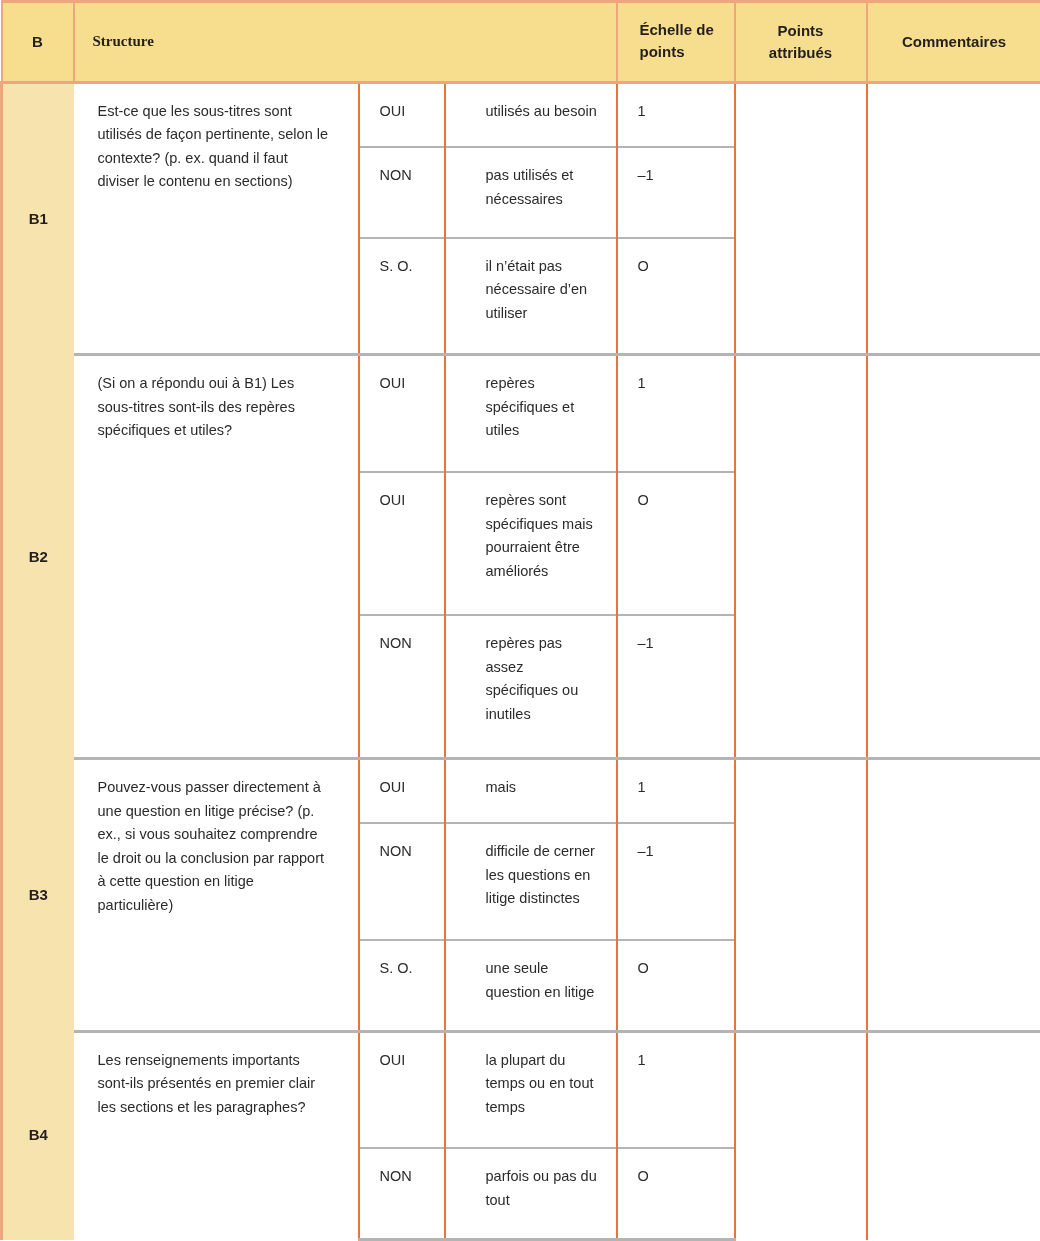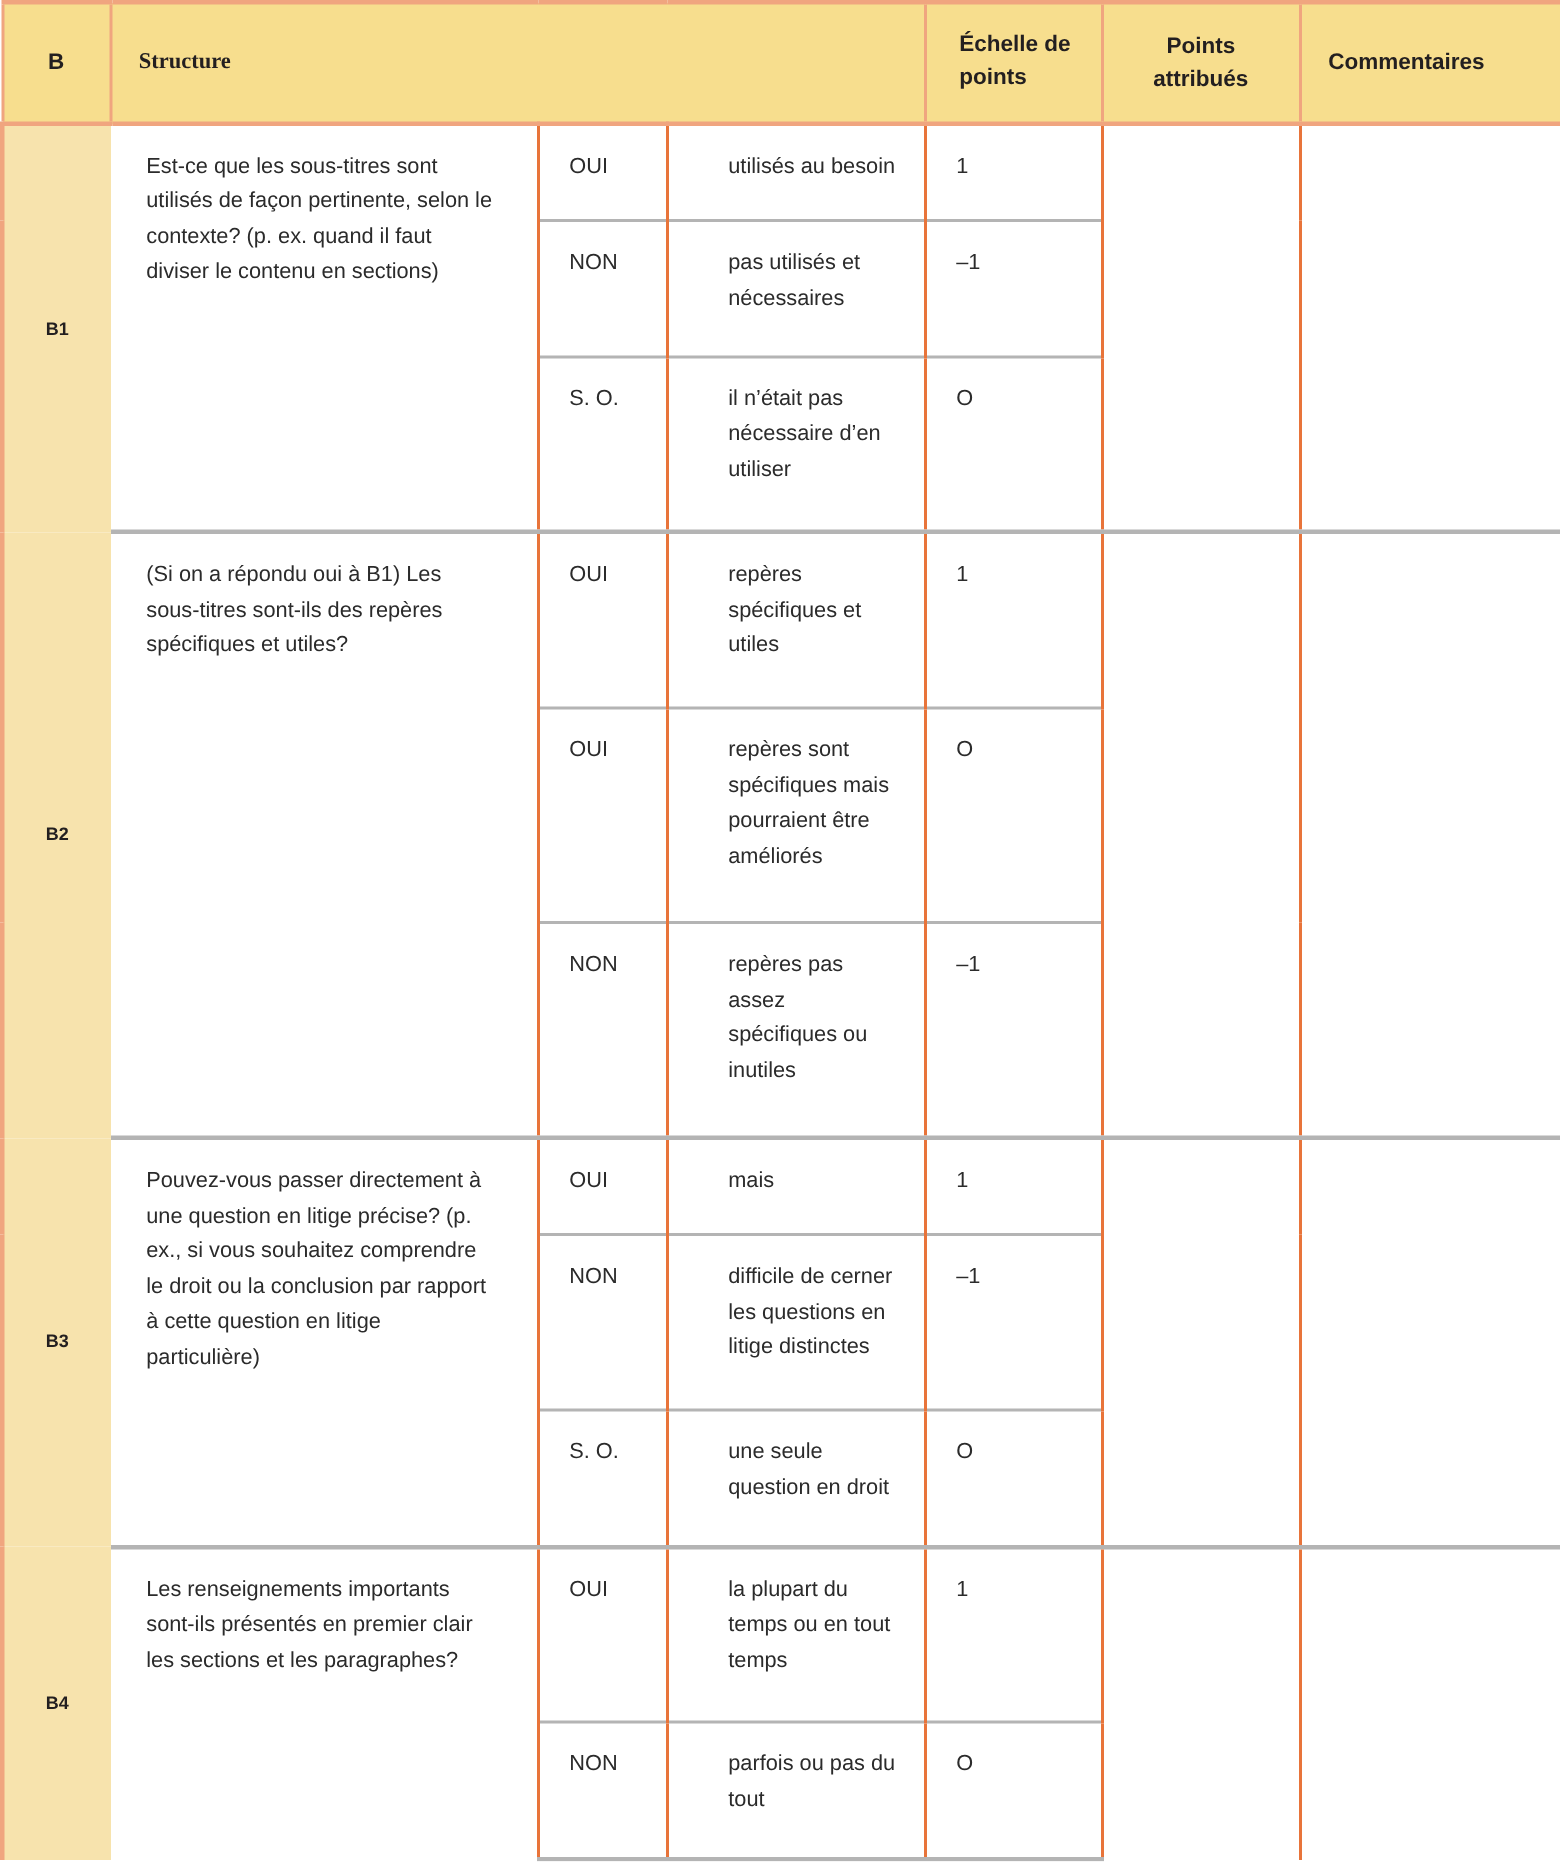--- a/index.html
+++ b/index.html
@@ -47,37 +47,37 @@
     padding: 10px 18px;
     border-left: 2px solid #f0a57f;
     border-right: 2px solid #f0a57f;
     border-top: 3px solid #f0a57f;
     border-bottom: 3px solid #f0a57f;
   }
   .hdr td.h-code     { text-align: center; padding-left: 0; padding-right: 0; }
   .hdr td.h-struct   { text-align: left; font-family: Liberation Serif, serif; }
   .hdr td.h-scale    { text-align: left;  padding-left: 22px; vertical-align: top; padding-top: 16px; margin-left: 41px;}
   .hdr td.h-points   { text-align: center; }
-  .hdr td.h-comments { text-align: left; margin-left: 18px; }
+  .hdr td.h-comments { text-align: center; margin-left: 18px; }
 
   
   td {
     font-size: 14.5px;
     color: #2b2b2b;
     line-height: 1.62;
     vertical-align: top;
     background: #ffffff;
   }
 
   
   td.code {
     background: #f7e3ad;
     color: #231f20;
     font-weight: bold;
-    font-size: 12px;
+    font-size: 15px;
     text-align: center;
     vertical-align: middle;
     border-left: 3px solid #f0a57f;
     border-right: none;
     padding: 0;
   }
 
   td.struct {
     padding: 16px 28px 16px 24px;
     border-right: 2px solid #e8743a;
@@ -201,21 +201,21 @@
           <td class="points" rowspan="3"></td>
           <td class="comments" rowspan="3"></td>
         </tr>
         <tr class="sub">
           <td class="answer">NON</td>
           <td class="desc">difficile de cerner les questions en litige distinctes</td>
           <td class="scale">–1</td>
         </tr>
         <tr class="sub">
           <td class="answer">S. O.</td>
-          <td class="desc">une seule question en droit</td>
+          <td class="desc">une seule question en litige</td>
           <td class="scale">O</td>
         </tr>
         <tr class="blockstart">
           <td class="code" rowspan="2">B4</td>
           <td class="struct" rowspan="2">Les renseignements importants sont-ils présentés en premier clair les sections et les paragraphes?</td>
           <td class="answer">OUI</td>
           <td class="desc">la plupart du temps ou en tout temps</td>
           <td class="scale">1</td>
           <td class="points" rowspan="2"></td>
           <td class="comments" rowspan="2"></td>

